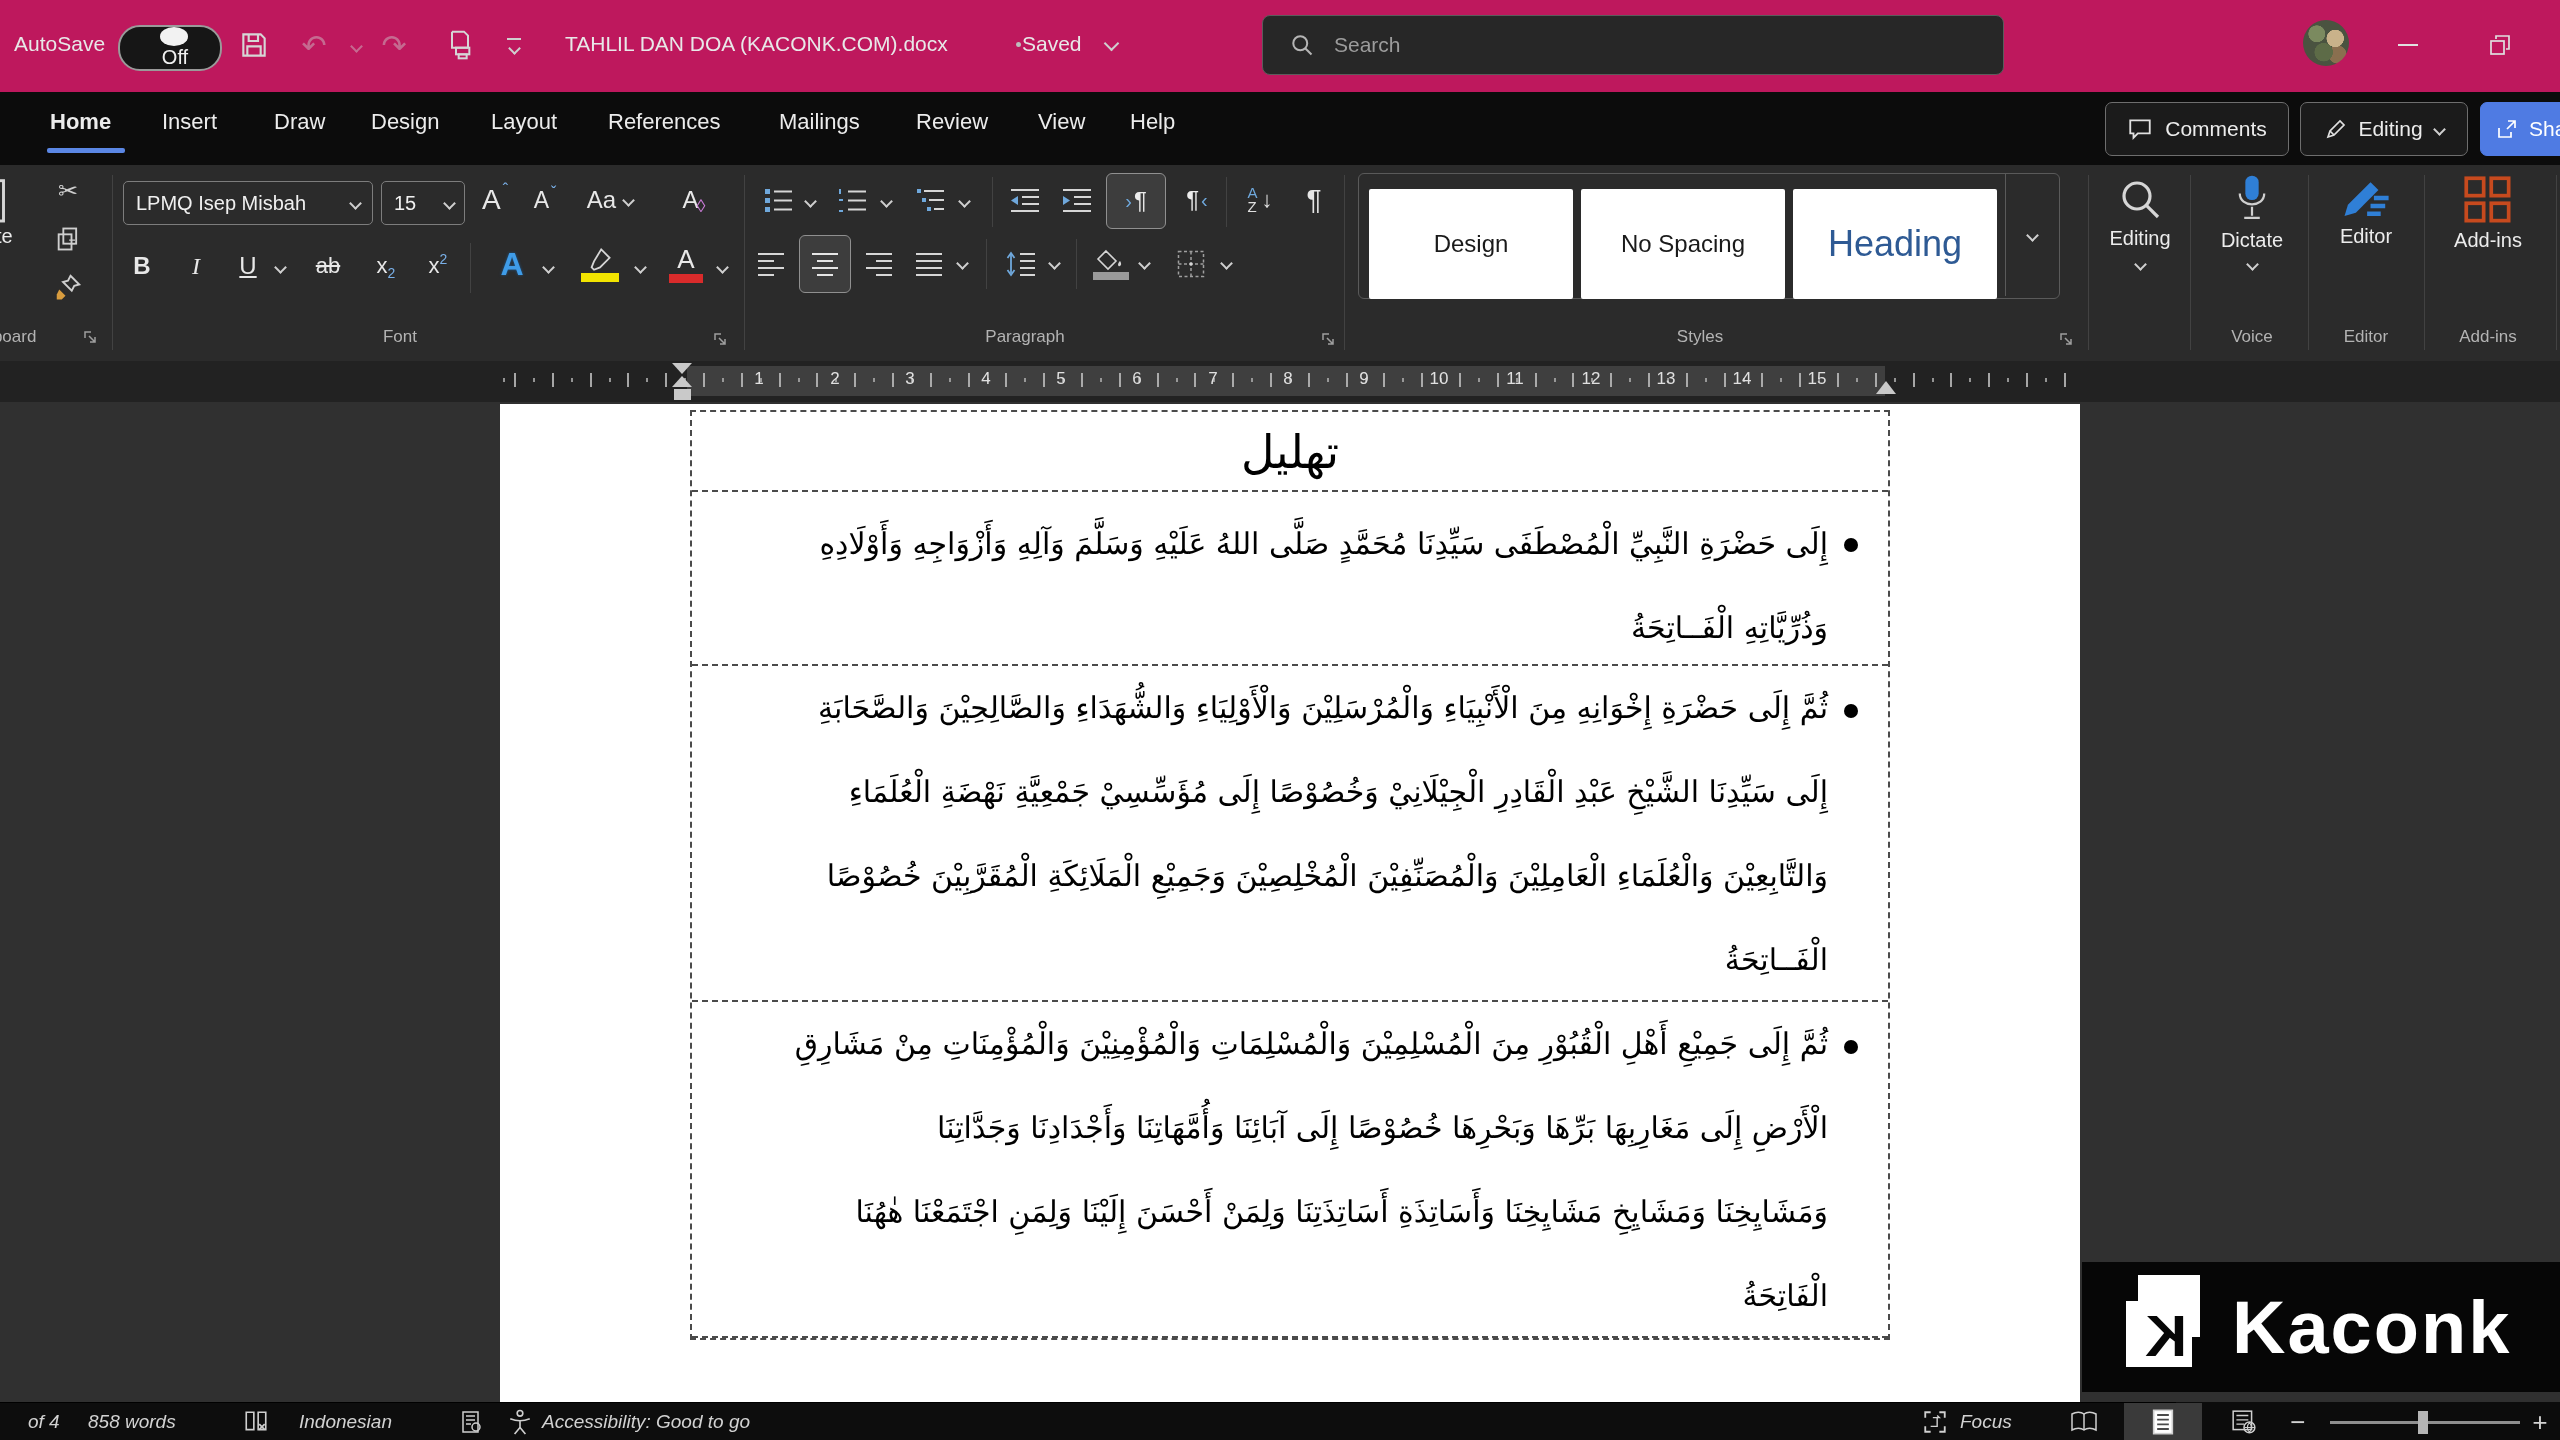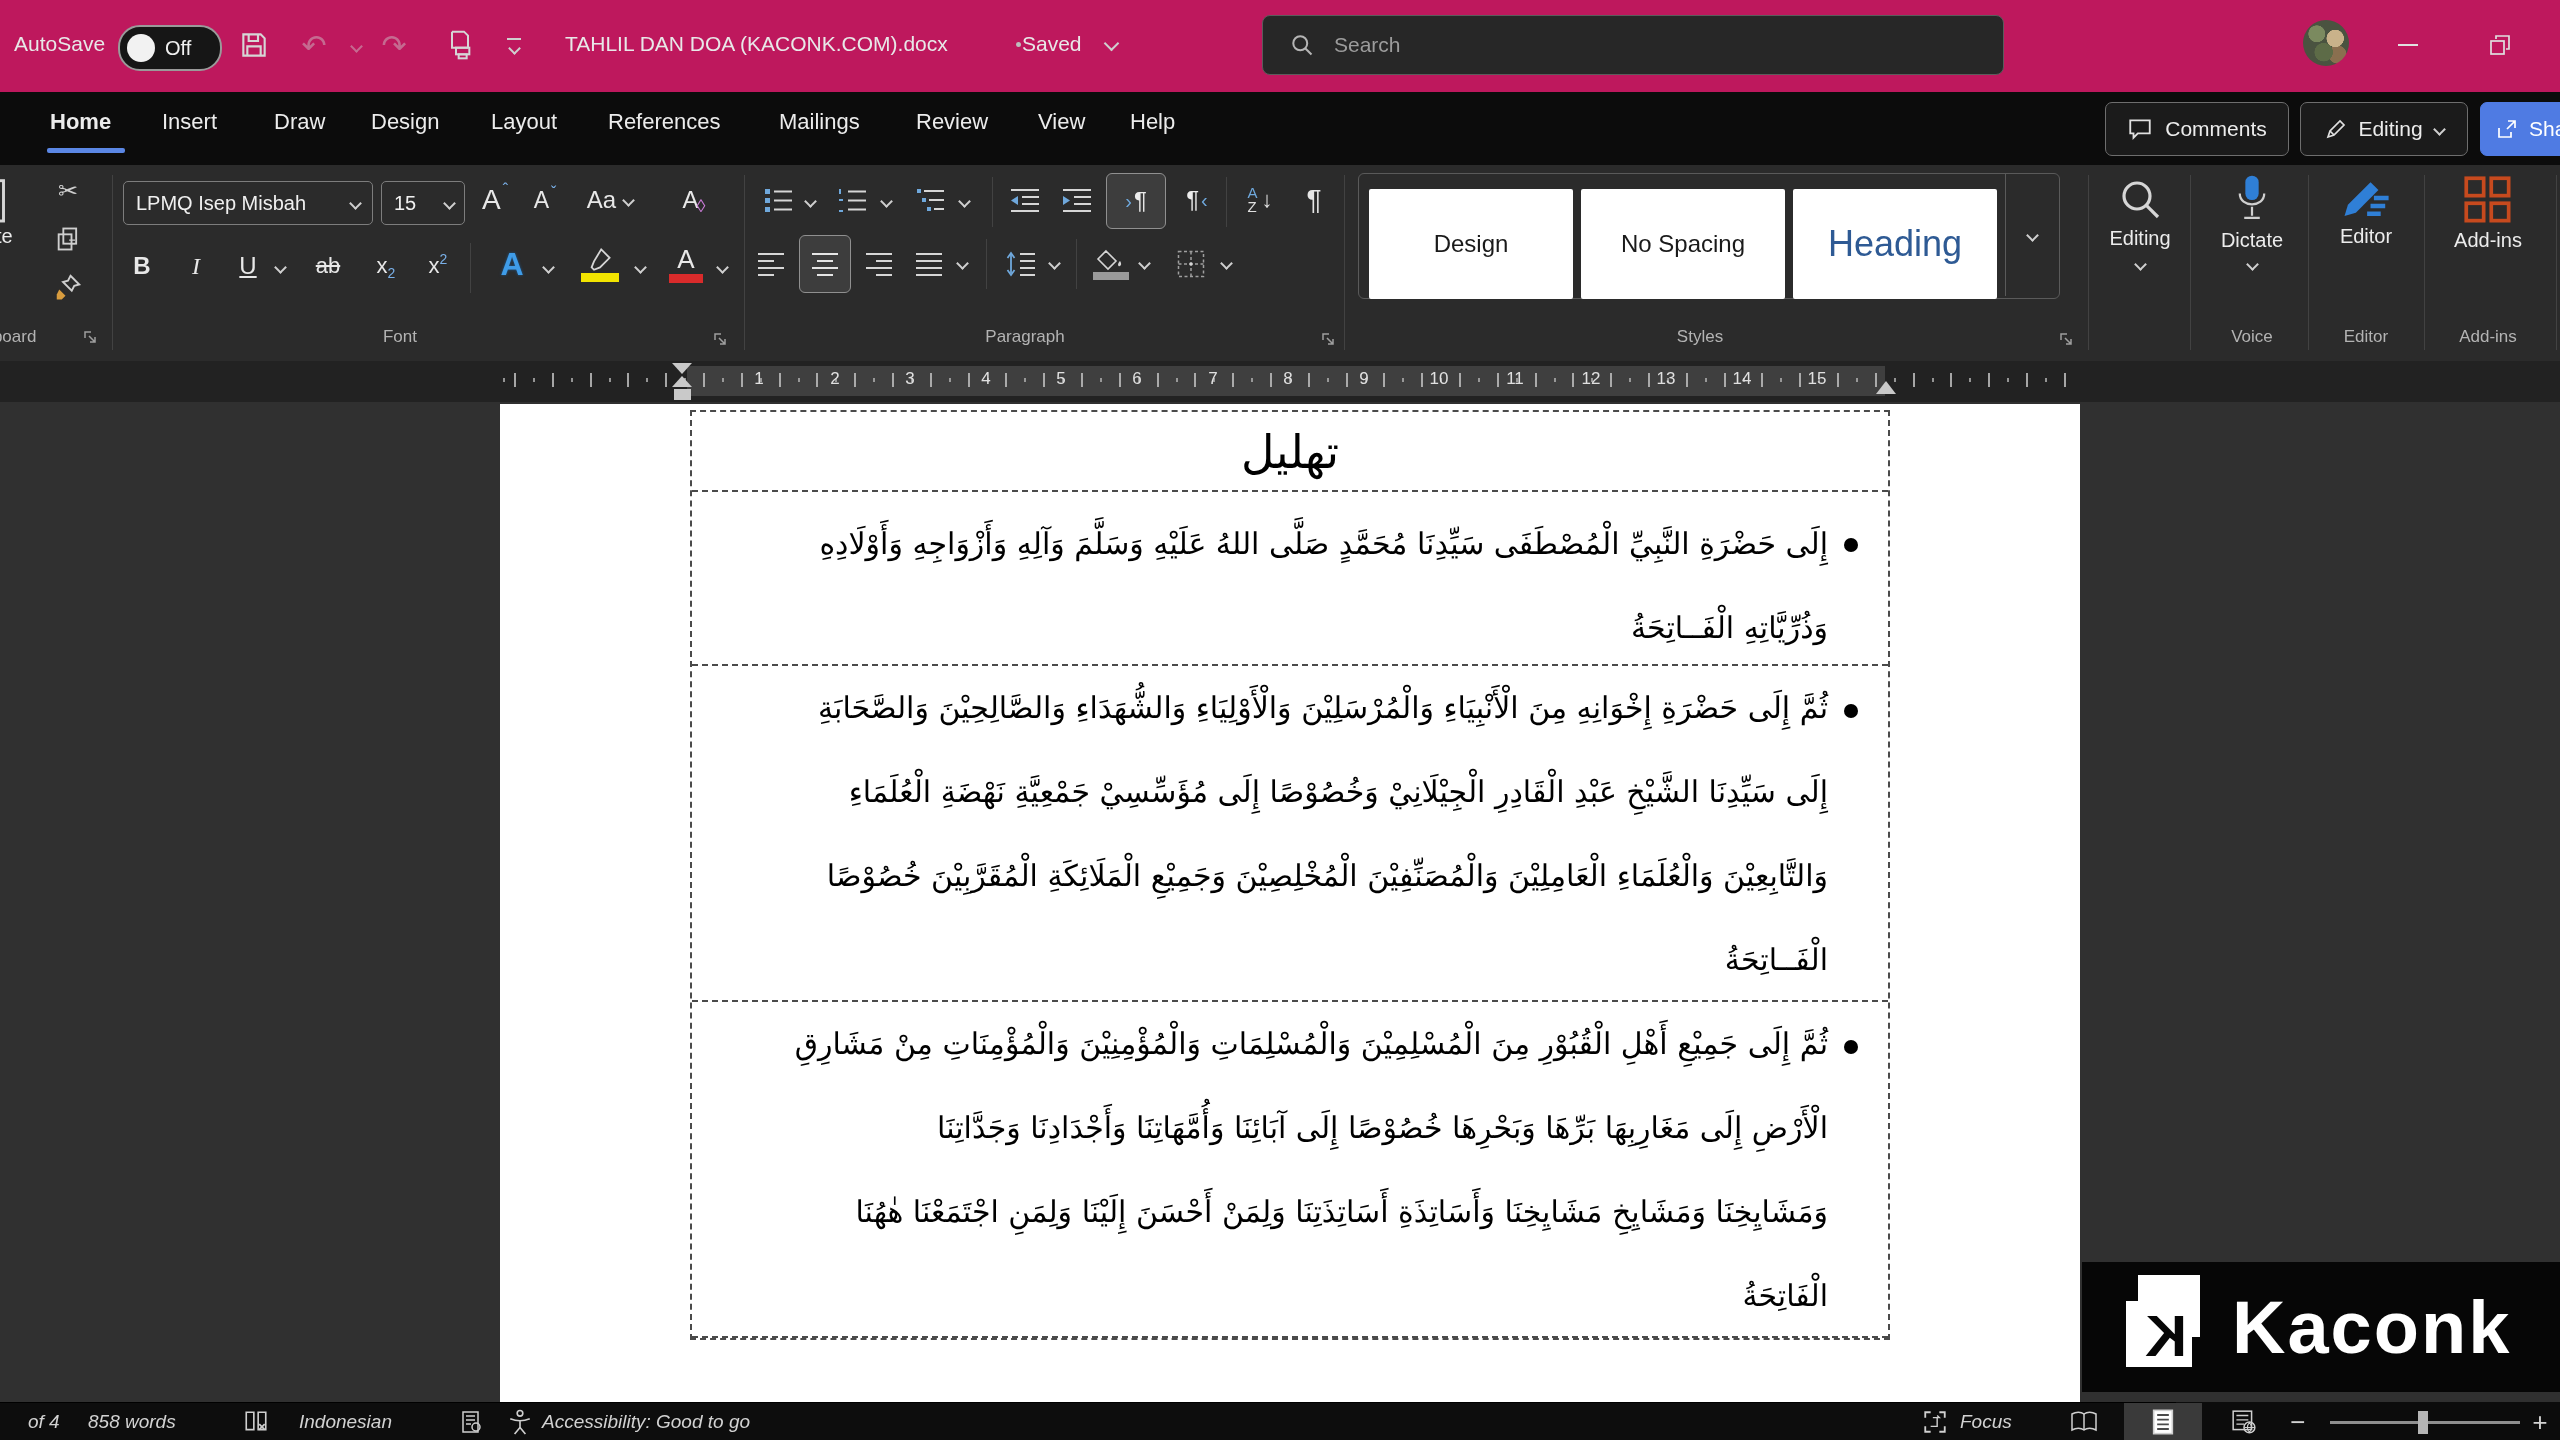--- a/index.html
+++ b/index.html
@@ -2,21 +2,21 @@
 <html><head>
 <meta charset="utf-8">
 <style>
   html,body{margin:0;padding:0;background:#000;}
   #app{position:relative;width:2560px;height:1440px;overflow:hidden;background:#0c0c0c;
        font-family:"Liberation Sans",sans-serif;color:#e6e6e6;-webkit-font-smoothing:antialiased;}
   .abs{position:absolute;}
   
   #titlebar{position:absolute;left:0;top:0;width:2560px;height:92px;background:#be185d;}
   .tb-text{font-size:21px;color:#e8e8e8;}
-  .toggle{position:absolute;left:118px;top:25px;width:100px;height:42px;border:2px solid #9a9a9a;border-radius:22px;background:#161616;display:flex;align-items:center;}
+  .toggle{position:absolute;left:118px;top:25px;width:100px;height:42px;border:2px solid #9a9a9a;border-radius:22px;background:#161616;display:flex;align-items:center;flex-direction:column;}
   .knob{width:28px;height:28px;border-radius:50%;background:#f2f2f2;margin-left:7px;}
   .toggle-label{font-size:20px;color:#f0f0f0;margin-left:10px;}
   .qat-btn{position:absolute;top:22px;width:44px;height:46px;display:flex;align-items:center;justify-content:center;border-radius:4px;}
   .dim{opacity:.45;}
   .chev{display:inline-block;width:9px;height:9px;border-right:2px solid #cfcfcf;border-bottom:2px solid #cfcfcf;transform:rotate(45deg);}
   .chev.sm{width:7px;height:7px;}
   .dot-sep{display:inline-block;width:5px;height:5px;border-radius:50%;background:#bdbdbd;margin:0 12px 3px 14px;vertical-align:middle;}
   #searchbox{position:absolute;left:1262px;top:15px;width:740px;height:58px;background:#272727;border:1px solid #5c5c5c;border-radius:8px;display:flex;align-items:center;}
   #avatar{position:absolute;left:2303px;top:20px;width:46px;height:46px;border-radius:50%;
     background:radial-gradient(circle at 30% 30%,#7b8a5f 0 18%,transparent 19%),

